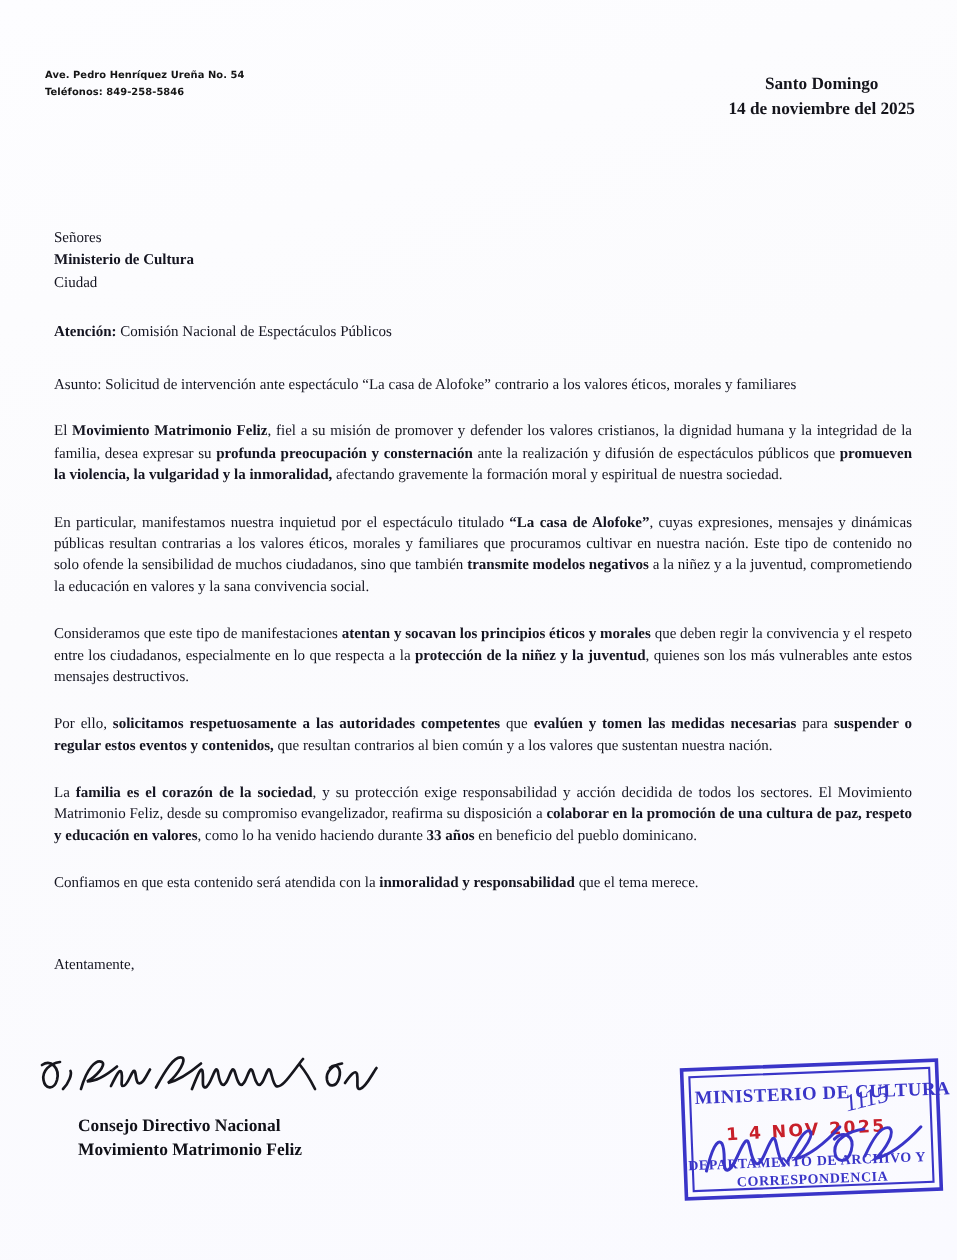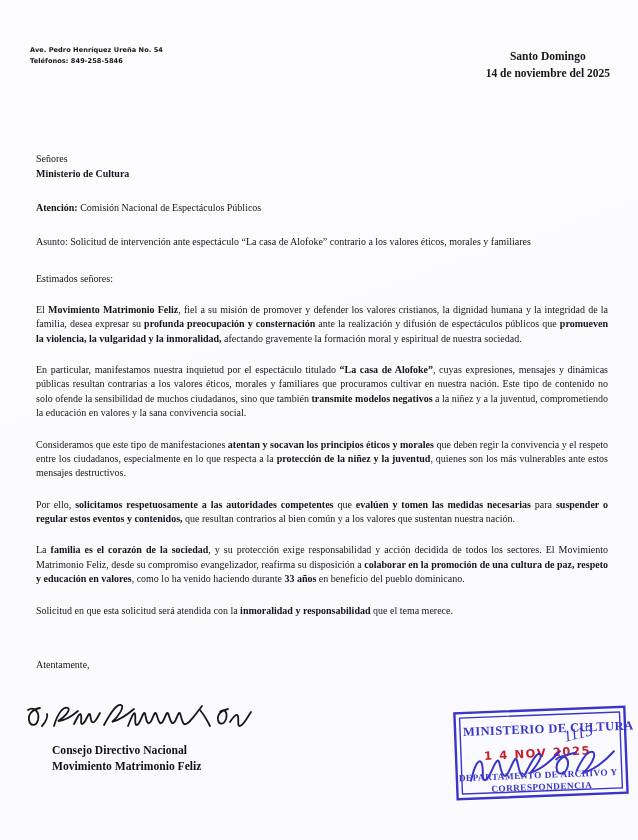--- a/index.html
+++ b/index.html
@@ -170,39 +170,39 @@
   <div class="datebox">
     <div>Santo Domingo</div>
     <div>14 de noviembre del 2025</div>
   </div>
 
   <div class="doc">
 
     <div class="addressee">
       <div>Señores</div>
       <div class="b">Ministerio de Cultura</div>
+      <div>Ciudad</div>
     </div>
 
     <div class="attn">
       <span class="b">Atención:</span><span> Comisión Nacional de Espectáculos Públicos</span>
     </div>
 
     <div class="subject">
       <span>Asunto:</span><span> Solicitud de intervención ante espectáculo “La casa de Alofoke” contrario a los valores éticos, morales y familiares</span>
     </div>
 
-    <div class="greeting">Estimados señores:</div>
 
     <div id="paragraph-host">
         <p class="para"><span>El </span><span class="b">Movimiento Matrimonio Feliz</span><span>, fiel a su misión de promover y defender los valores cristianos, la dignidad humana y la integridad de la familia, desea expresar su </span><span class="b">profunda preocupación y consternación</span><span> ante la realización y difusión de espectáculos públicos que </span><span class="b">promueven la violencia, la vulgaridad y la inmoralidad,</span><span> afectando gravemente la formación moral y espiritual de nuestra sociedad.</span></p>
         <p class="para"><span>En particular, manifestamos nuestra inquietud por el espectáculo titulado </span><span class="b">“La casa de Alofoke”</span><span>, cuyas expresiones, mensajes y dinámicas públicas resultan contrarias a los valores éticos, morales y familiares que procuramos cultivar en nuestra nación. Este tipo de contenido no solo ofende la sensibilidad de muchos ciudadanos, sino que también </span><span class="b">transmite modelos negativos</span><span> a la niñez y a la juventud, comprometiendo la educación en valores y la sana convivencia social.</span></p>
         <p class="para"><span>Consideramos que este tipo de manifestaciones </span><span class="b">atentan y socavan los principios éticos y morales</span><span> que deben regir la convivencia y el respeto entre los ciudadanos, especialmente en lo que respecta a la </span><span class="b">protección de la niñez y la juventud</span><span>, quienes son los más vulnerables ante estos mensajes destructivos.</span></p>
         <p class="para"><span>Por ello, </span><span class="b">solicitamos respetuosamente a las autoridades competentes</span><span> que </span><span class="b">evalúen y tomen las medidas necesarias</span><span> para </span><span class="b">suspender o regular estos eventos y contenidos,</span><span> que resultan contrarios al bien común y a los valores que sustentan nuestra nación.</span></p>
         <p class="para"><span>La </span><span class="b">familia es el corazón de la sociedad</span><span>, y su protección exige responsabilidad y acción decidida de todos los sectores. El Movimiento Matrimonio Feliz, desde su compromiso evangelizador, reafirma su disposición a </span><span class="b">colaborar en la promoción de una cultura de paz, respeto y educación en valores</span><span>, como lo ha venido haciendo durante </span><span class="b">33 años</span><span> en beneficio del pueblo dominicano.</span></p>
-        <p class="para"><span>Solicitud en que esta solicitud será atendida con la </span><span class="b">inmoralidad y responsabilidad</span><span> que el tema merece.</span></p>
+        <p class="para"><span>Confiamos en que esta contenido será atendida con la </span><span class="b">inmoralidad y responsabilidad</span><span> que el tema merece.</span></p>
       </div>
 
     <div class="atent">Atentamente,</div>
   </div>
 
   <div class="sigwrap">
     <svg class="sig-svg" width="290" height="44" viewBox="0 0 290 44">
       <g fill="none" stroke="#16161d" stroke-width="1.8" stroke-linecap="round">
         <path d="M4 8 C 10 4, 16 10, 14 18 C 12 25, 6 24, 5 18 C 4 12, 9 7, 16 6"></path>
         <path d="M18 24 C 22 20, 24 14, 23 12"></path>

